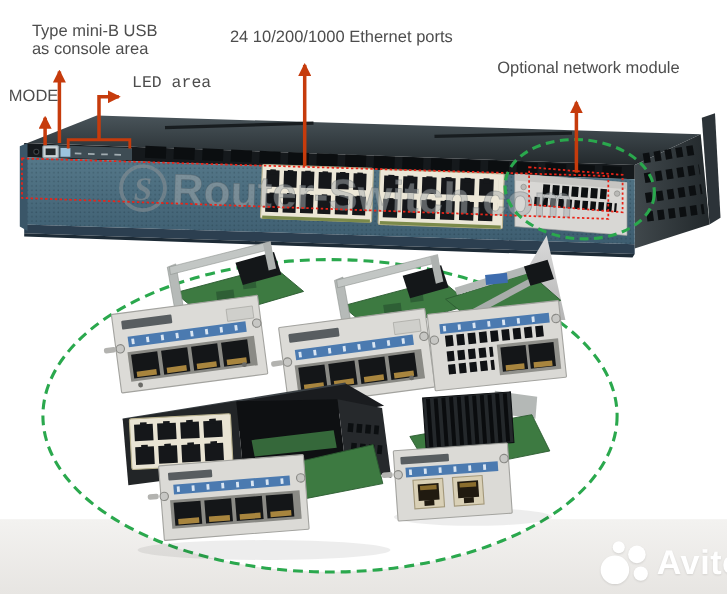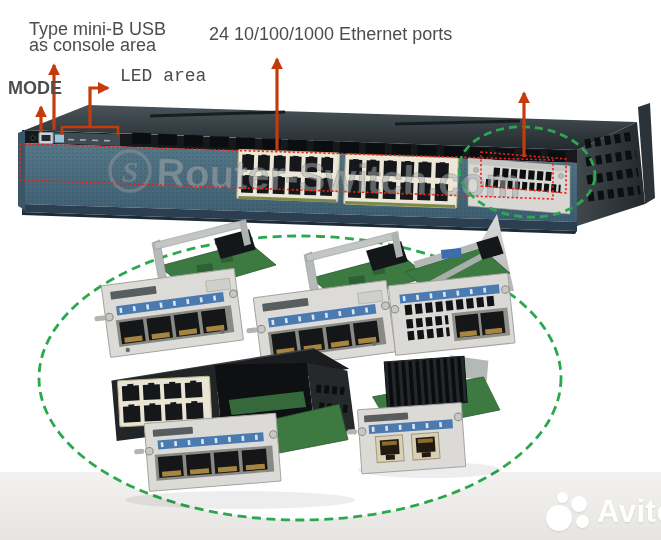--- a/index.html
+++ b/index.html
@@ -5,25 +5,25 @@
   :root{
     --c-arrow:#c63b0c; --c-red:#ea2418; --c-green:#2aa84d; --c-face:#4d7083;
     --c-label:#4d4d4d;
   }
   html,body{margin:0;padding:0;background:#fff;}
   .stage{position:relative;width:661px;height:540px;background:#ffffff;overflow:hidden;
          font-family:"Liberation Sans", sans-serif;}
   .bottom-band{position:absolute;left:0;top:472px;width:661px;height:68px;
          background:linear-gradient(#f3f2f0,#e7e5e2);}
   svg.illustration{position:absolute;left:0;top:0;}
-  .label{position:absolute;color:var(--c-label);font-size:18px;line-height:16px;
+  .label{position:absolute;color:var(--c-label);font-size:15px;line-height:16px;
          white-space:nowrap;z-index:5;}
   .label-console{left:29px;top:21px;}
   .label-ethernet{left:209px;top:26px;}
-  .label-mode{left:8px;top:80px;font-weight:bold;}
+  .label-mode{left:8px;top:80px;}
   .label-led{left:120px;top:68px;font-family:Liberation Mono, monospace;}
   .label-module{left:452px;top:54px;}
   .arrow{stroke:var(--c-arrow);stroke-width:3.2;fill:none;}
   .arrowhead{fill:var(--c-arrow);}
   .bracket{stroke:var(--c-arrow);stroke-width:2.6;fill:none;}
   .redbox{stroke:var(--c-red);stroke-width:1.6;fill:none;stroke-dasharray:2.2 2.2;}
   .greenring{stroke:var(--c-green);fill:none;}
   .avito{position:absolute;left:546px;top:492px;display:flex;align-items:center;gap:7px;z-index:6;}
   .avito-circles{position:relative;width:44px;height:40px;}
   .avito-circles i{position:absolute;border-radius:50%;background:#fff;
@@ -256,24 +256,25 @@
       <circle cx="3" cy="72" r="3.8" fill="#c7c7c4" stroke="#888884"></circle>
       <circle cx="100" cy="64" r="3.8" fill="#c7c7c4" stroke="#888884"></circle>
       <rect x="-12" y="69" width="10" height="5" rx="2" fill="#b3b3b0"></rect>
     </g>
   </svg>
 
   <div class="label label-console">
     <div>Type mini-B USB</div>
     <div>as console area</div>
   </div>
-  <div class="label label-ethernet">24 10/100/1000 Ethernet ports</div>
+  <div class="label label-ethernet">24 10/200/1000 Ethernet ports</div>
   <div class="label label-mode">MODE</div>
   <div class="label label-led">LED area</div>
   <div class="label label-module">
+    <div>Optional network module</div>
   </div>
 
   <div class="avito">
     <div class="avito-circles">
       <i class="avito-c1"></i>
         <i class="avito-c2"></i>
         <i class="avito-c3"></i>
         <i class="avito-c4"></i>
     </div>
     <span class="avito-text">Avito</span>

